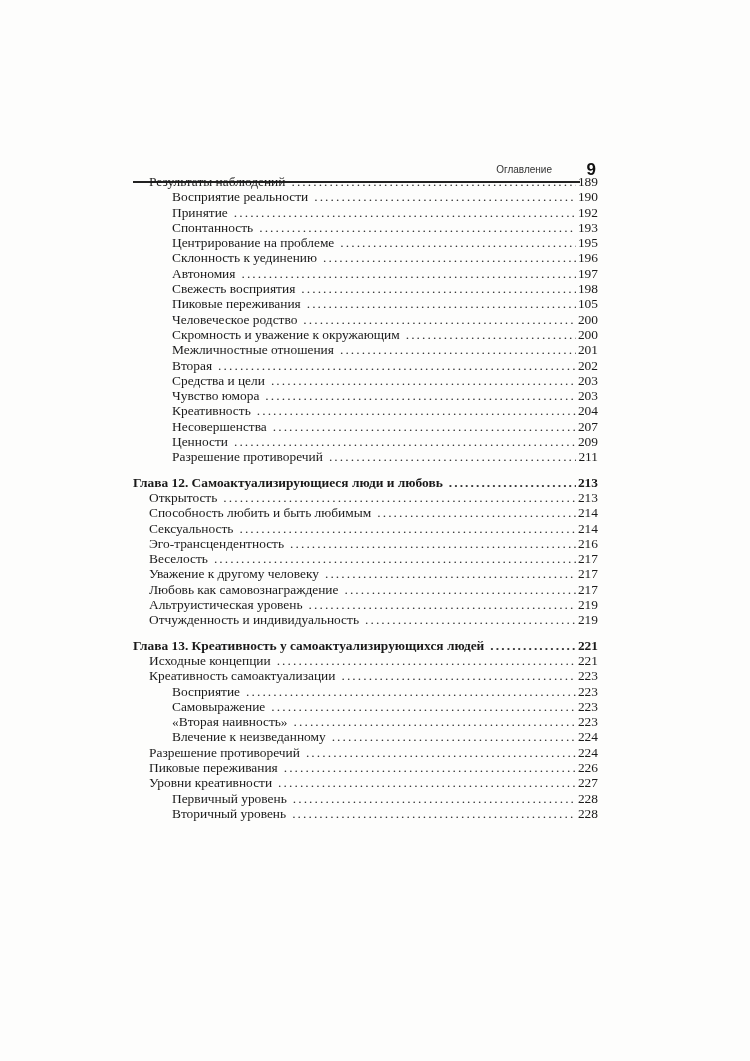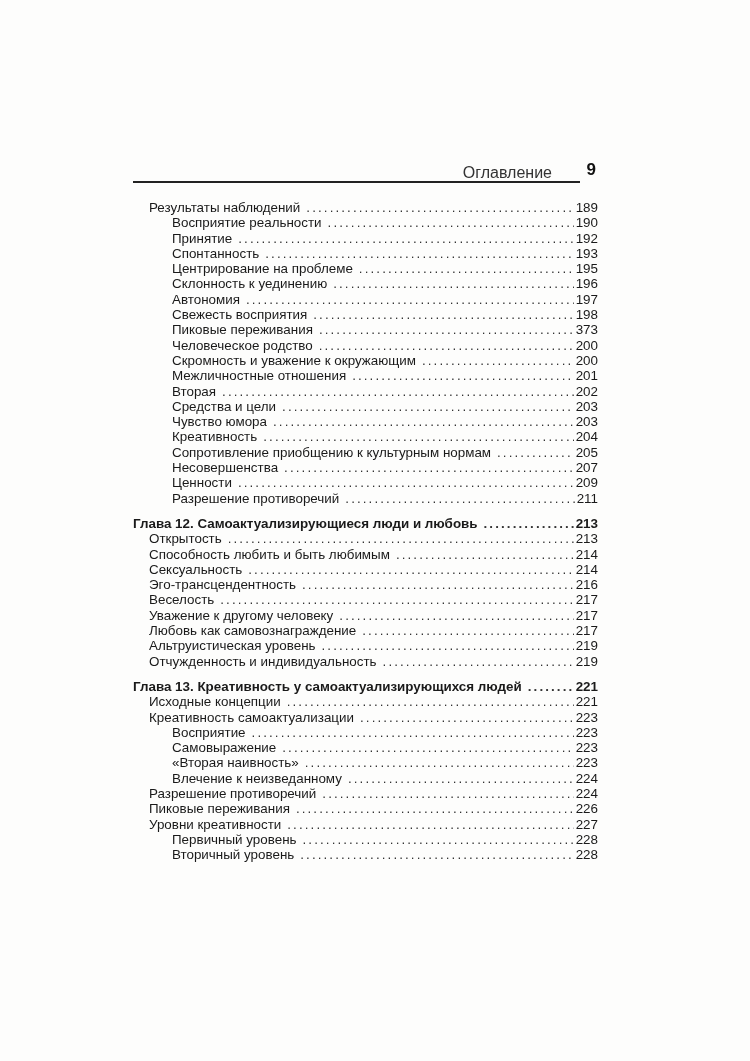--- a/index.html
+++ b/index.html
@@ -19,21 +19,21 @@
       left: 133px;
       top: 160px;
       width: 465px;
       height: 22px;
     }
     .header-title {
       position: absolute;
       right: 46px;
       top: 4px;
       font-family: "Liberation Sans", sans-serif;
-      font-size: 16px;
+      font-size: 10px;
       color: #333;
     }
     .header-page {
       position: absolute;
       right: 2px;
       top: 0px;
       font-family: "Liberation Sans", sans-serif;
       font-weight: bold;
       font-size: 17px;
       color: #111;
@@ -42,23 +42,23 @@
       position: absolute;
       left: 0;
       top: 181px;
       width: 447px;
       height: 1.5px;
       background: #222;
     }
     .toc {
       position: absolute;
       left: 133px;
-      top: 200px;
+      top: 174px;
       width: 465px;
-      font-family: Liberation Sans, sans-serif;
+      font-family: Liberation Serif, serif;
       font-size: 13.4px;
       line-height: 15.3px;
     }
     .toc-row {
       display: flex;
       align-items: baseline;
       white-space: nowrap;
     }
     .toc-row.lvl1 { padding-left: 16px; }
     .toc-row.lvl2 { padding-left: 39px; }
@@ -126,21 +126,21 @@
       <span class="toc-page">197</span>
     </div>
     <div class="toc-row lvl2">
       <span class="toc-label">Свежесть восприятия</span>
       <span class="toc-dots"></span>
       <span class="toc-page">198</span>
     </div>
     <div class="toc-row lvl2">
       <span class="toc-label">Пиковые переживания</span>
       <span class="toc-dots"></span>
-      <span class="toc-page">373</span>
+      <span class="toc-page">105</span>
     </div>
     <div class="toc-row lvl2">
       <span class="toc-label">Человеческое родство</span>
       <span class="toc-dots"></span>
       <span class="toc-page">200</span>
     </div>
     <div class="toc-row lvl2">
       <span class="toc-label">Скромность и уважение к окружающим</span>
       <span class="toc-dots"></span>
       <span class="toc-page">200</span>
@@ -162,25 +162,20 @@
     </div>
     <div class="toc-row lvl2">
       <span class="toc-label">Чувство юмора</span>
       <span class="toc-dots"></span>
       <span class="toc-page">203</span>
     </div>
     <div class="toc-row lvl2">
       <span class="toc-label">Креативность</span>
       <span class="toc-dots"></span>
       <span class="toc-page">204</span>
-    </div>
-    <div class="toc-row lvl2">
-      <span class="toc-label">Сопротивление приобщению к культурным нормам</span>
-      <span class="toc-dots"></span>
-      <span class="toc-page">205</span>
     </div>
     <div class="toc-row lvl2">
       <span class="toc-label">Несовершенства</span>
       <span class="toc-dots"></span>
       <span class="toc-page">207</span>
     </div>
     <div class="toc-row lvl2">
       <span class="toc-label">Ценности</span>
       <span class="toc-dots"></span>
       <span class="toc-page">209</span>

